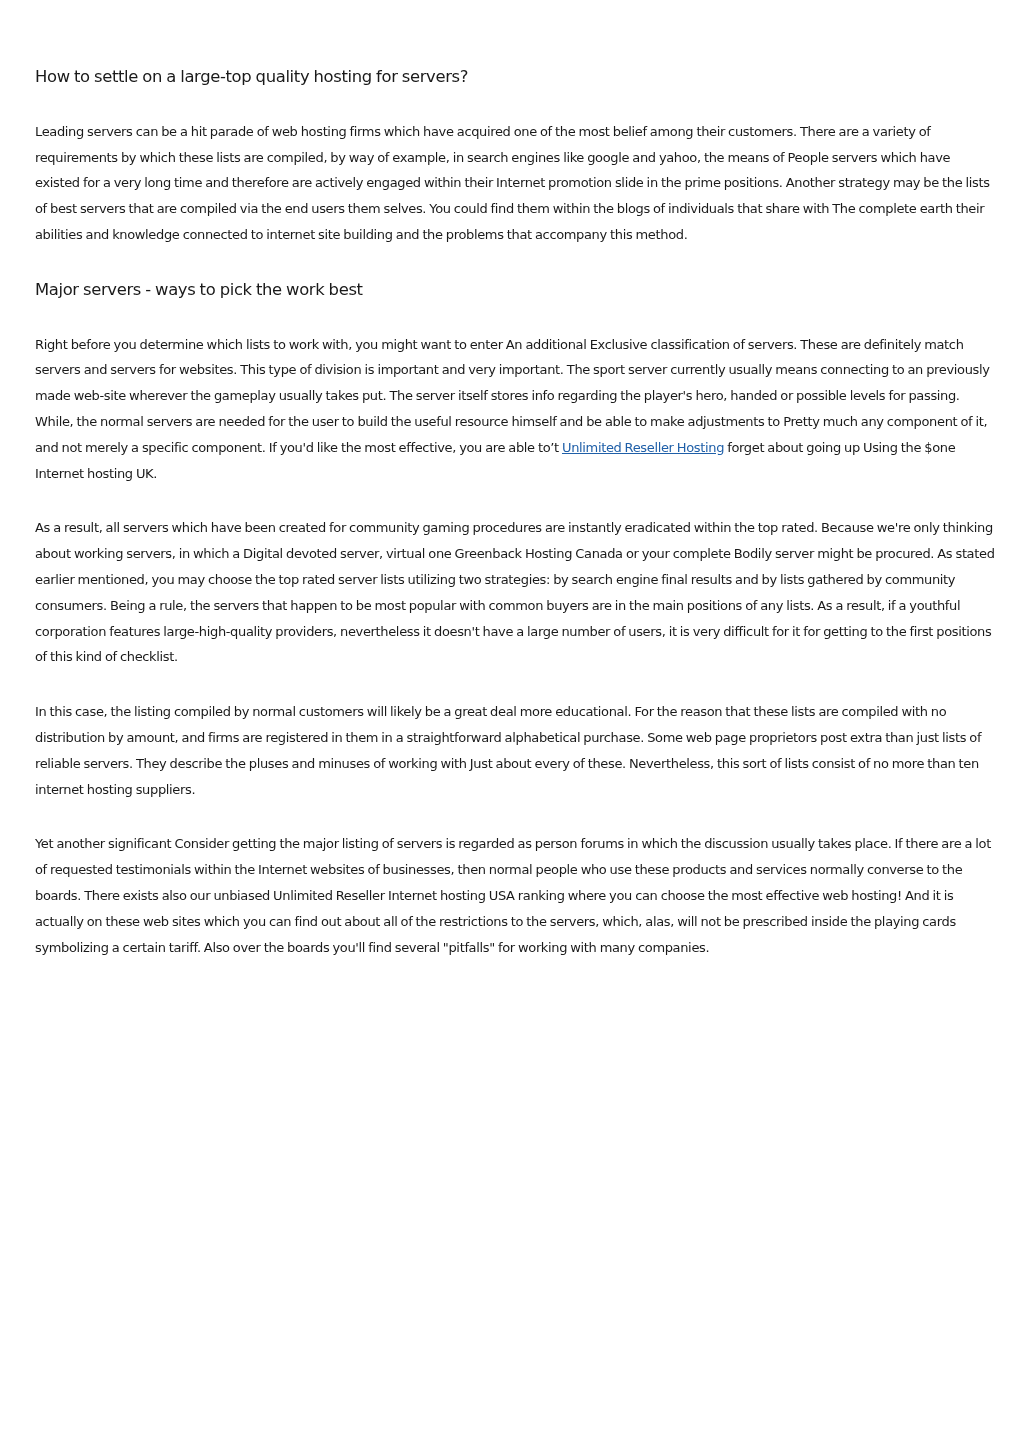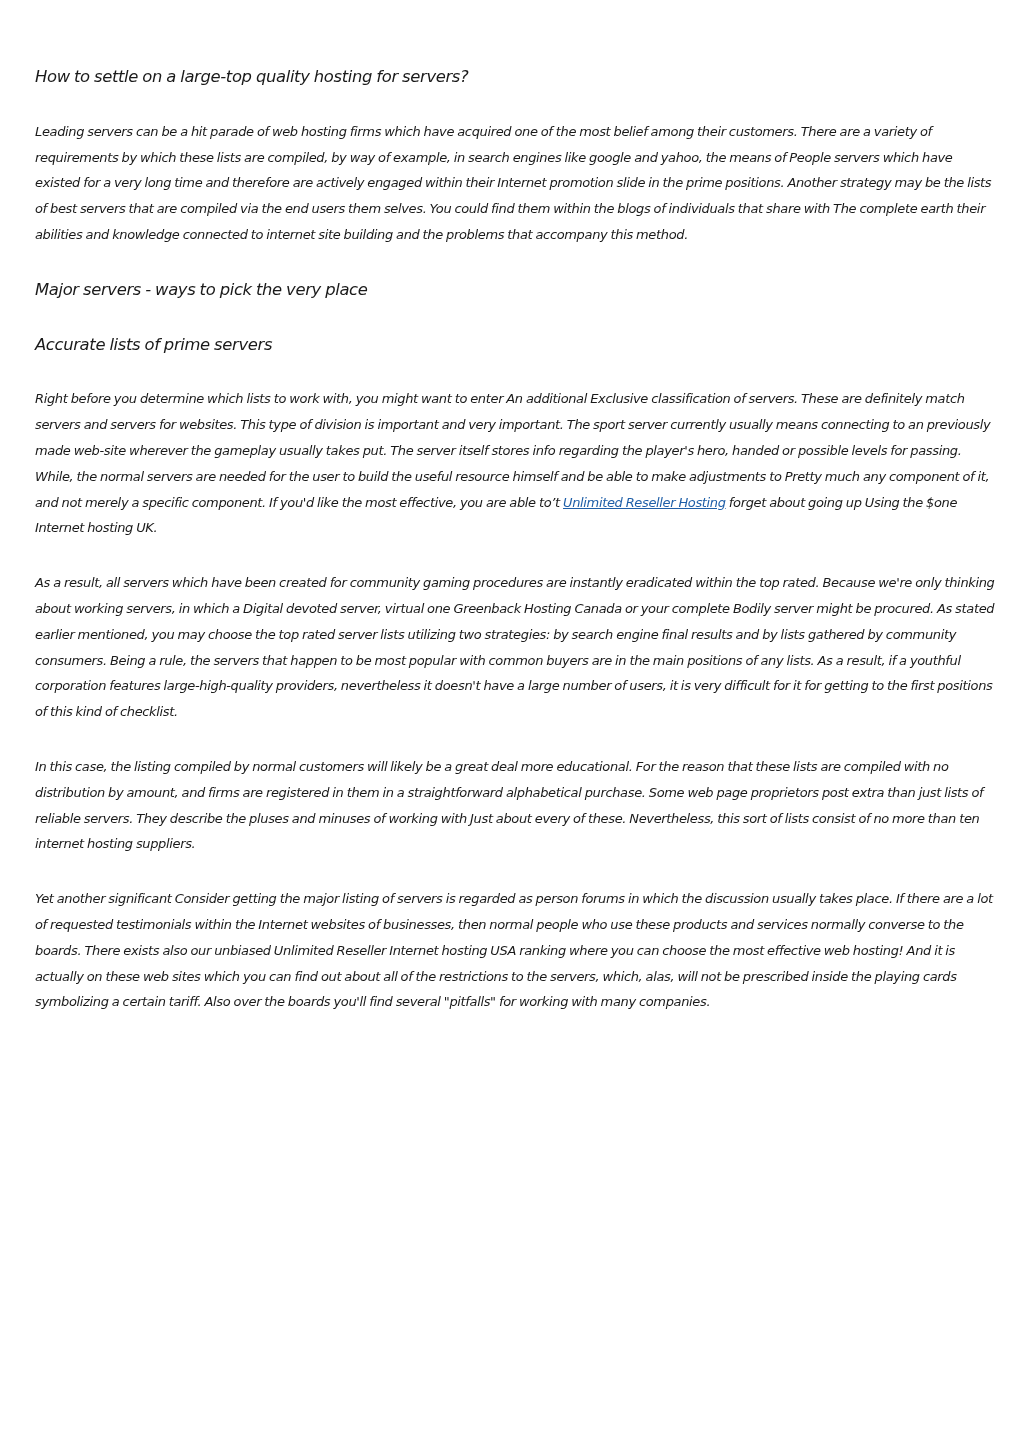--- a/index.html
+++ b/index.html
@@ -13,21 +13,20 @@
       position: relative;
       overflow: hidden;
       font-family: "DejaVu Sans", sans-serif;
       color: #1a1a1a;
     }
     .page {
       position: absolute;
       left: 35px;
       top: 64px;
       width: 960px;
-      font-style: italic;
     }
     .para {
       margin: 0 0 29px 0;
       font-size: 13px;
       line-height: 25.8px;
       letter-spacing: -0.35px;
       word-spacing: -0.6px;
     }
     .heading {
       margin: 0 0 29px 0;
@@ -42,23 +41,22 @@
     }
   </style>
 </head>
 <body>
 
 <div class="page">
   <p class="heading">How to settle on a large-top quality hosting for servers?</p>
 
   <p class="para">Leading servers can be a hit parade of web hosting firms which have acquired one of the most belief among their customers. There are a variety of requirements by which these lists are compiled, by way of example, in search engines like google and yahoo, the means of People servers which have existed for a very long time and therefore are actively engaged within their Internet promotion slide in the prime positions. Another strategy may be the lists of best servers that are compiled via the end users them selves. You could find them within the blogs of individuals that share with The complete earth their abilities and knowledge connected to internet site building and the problems that accompany this method.</p>
 
-  <p class="heading">Major servers - ways to pick the very place</p>
+  <p class="heading">Major servers - ways to pick the work best</p>
 
-  <p class="heading">Accurate lists of prime servers</p>
 
   <p class="para"><span>Right before you determine which lists to work with, you might want to enter An additional Exclusive classification of servers. These are definitely match servers and servers for websites. This type of division is important and very important. The sport server currently usually means connecting to an previously made web-site wherever the gameplay usually takes put. The server itself stores info regarding the player's hero, handed or possible levels for passing. While, the normal servers are needed for the user to build the useful resource himself and be able to make adjustments to Pretty much any component of it, and not merely a specific component. If you'd like the most effective, you are able to’t </span><a class="link" href="#">Unlimited Reseller Hosting</a><span> forget about going up Using the $one Internet hosting UK.</span></p>
 
   <p class="para">As a result, all servers which have been created for community gaming procedures are instantly eradicated within the top rated. Because we're only thinking about working servers, in which a Digital devoted server, virtual one Greenback Hosting Canada or your complete Bodily server might be procured. As stated earlier mentioned, you may choose the top rated server lists utilizing two strategies: by search engine final results and by lists gathered by community consumers. Being a rule, the servers that happen to be most popular with common buyers are in the main positions of any lists. As a result, if a youthful corporation features large-high-quality providers, nevertheless it doesn't have a large number of users, it is very difficult for it for getting to the first positions of this kind of checklist.</p>
 
   <p class="para">In this case, the listing compiled by normal customers will likely be a great deal more educational. For the reason that these lists are compiled with no distribution by amount, and firms are registered in them in a straightforward alphabetical purchase. Some web page proprietors post extra than just lists of reliable servers. They describe the pluses and minuses of working with Just about every of these. Nevertheless, this sort of lists consist of no more than ten internet hosting suppliers.</p>
 
   <p class="para">Yet another significant Consider getting the major listing of servers is regarded as person forums in which the discussion usually takes place. If there are a lot of requested testimonials within the Internet websites of businesses, then normal people who use these products and services normally converse to the boards. There exists also our unbiased Unlimited Reseller Internet hosting USA ranking where you can choose the most effective web hosting! And it is actually on these web sites which you can find out about all of the restrictions to the servers, which, alas, will not be prescribed inside the playing cards symbolizing a certain tariff. Also over the boards you'll find several "pitfalls" for working with many companies.</p>
 </div>
 

